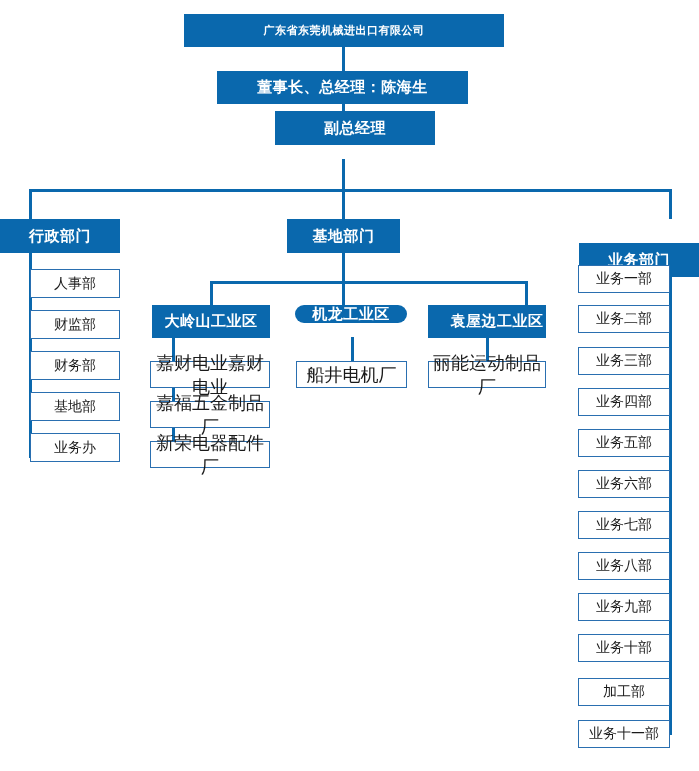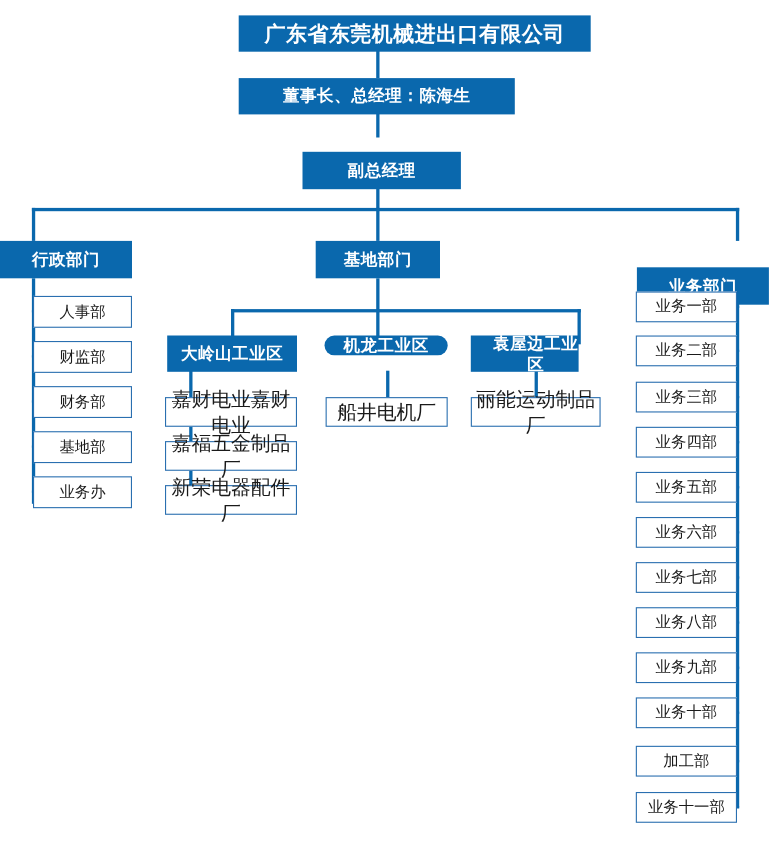--- a/index.html
+++ b/index.html
@@ -39,21 +39,21 @@
     color:#1a1a1a;
     border:1px solid #2a6fb0;
     display:flex;
     align-items:center;
     justify-content:center;
     text-align:center;
     box-sizing:border-box;
     z-index:3;
     font-size:13.5px;
   }
-  .s17{font-size:19px;margin-left:33px;}
+  .s17{font-size:11px;}
   .s15{font-size:15px;}
   .s14{font-size:14px;}
   .s12{font-size:18px;}
 </style>
 </head>
 <body>
 
 <div id="chart">
 
   <div class="conn vline" style="left:342px;top:46px;width:3px;height:25px;"></div>
@@ -76,21 +76,21 @@
 
   <div class="conn vline" style="left:351px;top:337px;width:3px;height:24px;"></div>
   <div class="conn vline" style="left:486px;top:337px;width:3px;height:24px;"></div>
 
   <div class="conn vline" style="left:669px;top:253px;width:3px;height:481px;"></div>
 
   <div class="node-blue s17" style="left:184px;top:14px;width:320px;height:33px;">广东省东莞机械进出口有限公司</div>
 
   <div class="node-blue s15" style="left:217px;top:71px;width:251px;height:33px;">董事长、总经理：陈海生</div>
 
-  <div class="node-blue s15" style="left:275px;top:138px;width:144px;height:34px;">副总经理</div>
+  <div class="node-blue s15" style="left:275px;top:111px;width:160px;height:34px;">副总经理</div>
 
   <div class="node-blue s15" style="left:0px;top:219px;width:120px;height:34px;">行政部门</div>
 
   <div class="node-blue s15" style="left:287px;top:219px;width:113px;height:34px;">基地部门</div>
 
   <div class="node-blue s15" style="left:579px;top:219px;width:120px;height:34px;margin-top:24px;">业务部门</div>
 
   <div class="conn hline" style="left:29px;top:282px;width:13px;height:2px;"></div>
   <div class="node-white s14" style="left:30px;top:269px;width:90px;height:29px;">人事部</div>
 
@@ -103,21 +103,21 @@
   <div class="conn hline" style="left:29px;top:405px;width:13px;height:2px;"></div>
   <div class="node-white s14" style="left:30px;top:392px;width:90px;height:29px;">基地部</div>
 
   <div class="conn hline" style="left:29px;top:446px;width:13px;height:2px;"></div>
   <div class="node-white s14" style="left:30px;top:433px;width:90px;height:29px;">业务办</div>
 
   <div class="node-blue s15" style="left:152px;top:305px;width:118px;height:33px;">大岭山工业区</div>
 
   <div class="node-blue s15" style="left:295px;top:305px;width:112px;height:18px;border-radius:14px;">机龙工业区</div>
 
-  <div class="node-blue s15" style="left:428px;top:305px;width:98px;height:33px;padding-left:20px;">袁屋边工业区</div>
+  <div class="node-blue s15" style="left:428px;top:305px;width:118px;height:33px;padding-left:20px;">袁屋边工业区</div>
 
   <div class="conn hline" style="left:172px;top:374px;width:8px;height:2px;"></div>
   <div class="node-white s12" style="left:150px;top:361px;width:120px;height:27px;">嘉财电业嘉财电业</div>
 
   <div class="conn hline" style="left:172px;top:414px;width:8px;height:2px;"></div>
   <div class="node-white s12" style="left:150px;top:401px;width:120px;height:27px;">嘉福五金制品厂</div>
 
   <div class="conn hline" style="left:172px;top:454px;width:8px;height:2px;"></div>
   <div class="node-white s12" style="left:150px;top:441px;width:120px;height:27px;">新荣电器配件厂</div>
 

